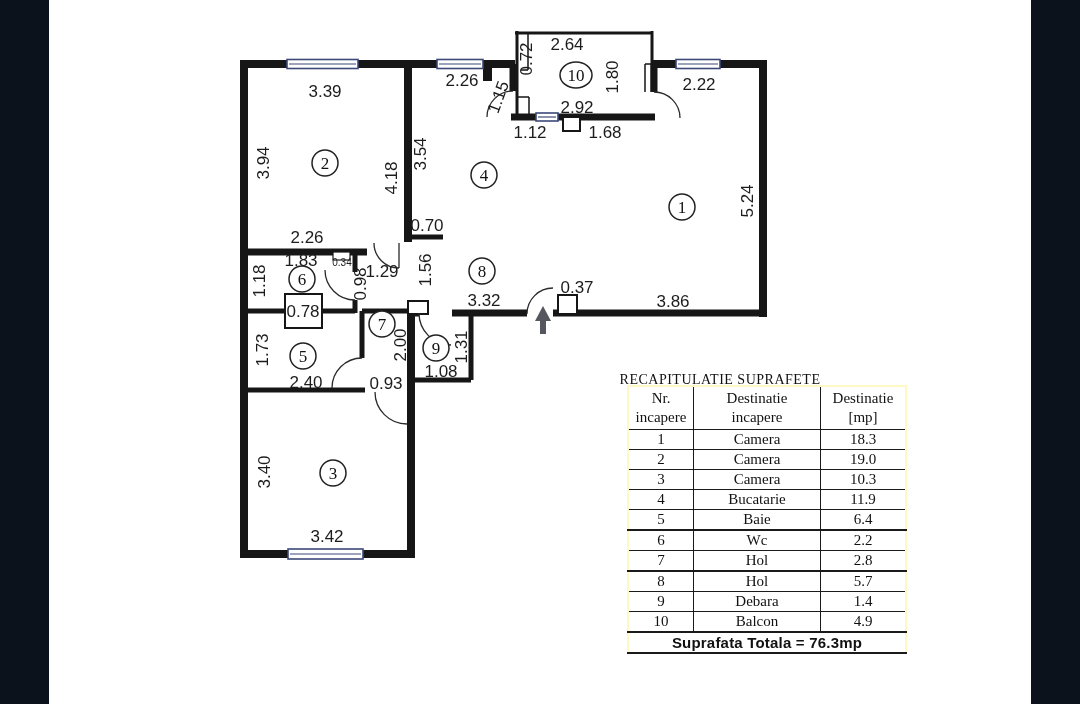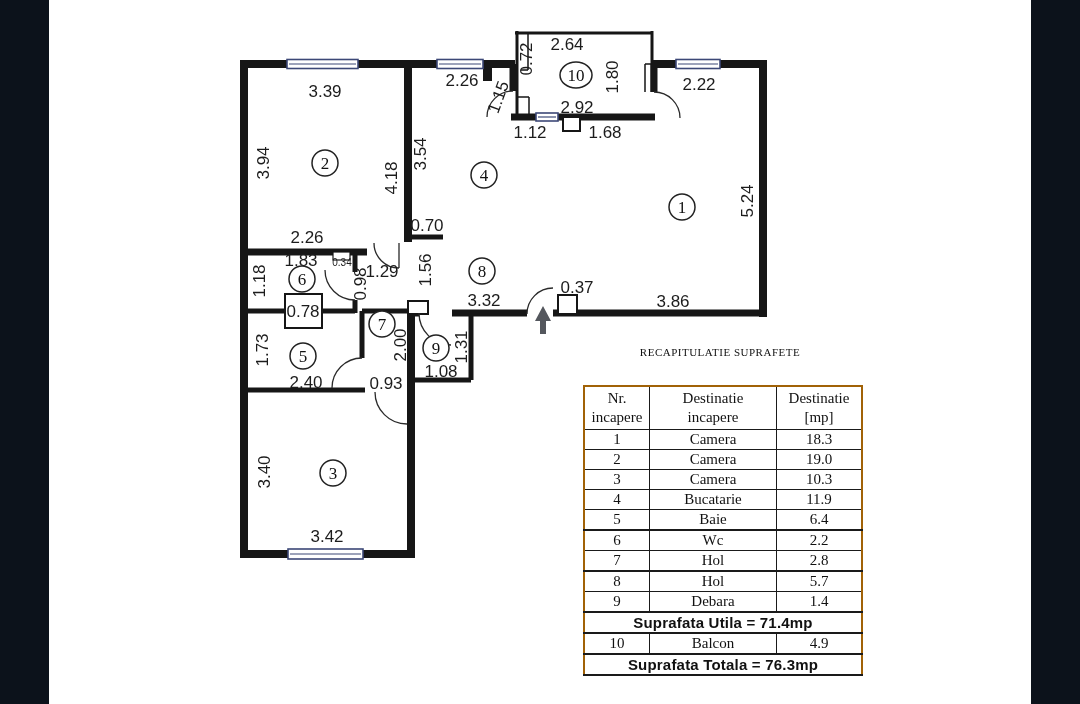--- a/index.html
+++ b/index.html
@@ -21,26 +21,26 @@
   .hollow1{fill:#ffffff;stroke:#161616;stroke-width:1.2}
   .arc{fill:none;stroke:#2a2a2a;stroke-width:1.3}
   .win{fill:#ffffff;stroke:#3c4877;stroke-width:1.6}
   .winline{stroke:#3c4877;stroke-width:1.2}
   .dim{font-size:17px;fill:#1c1c1c;text-anchor:middle;font-family:"Liberation Sans",sans-serif;}
   .dim-sm{font-size:10px;fill:#1c1c1c;text-anchor:middle;font-family:"Liberation Sans",sans-serif;}
   .roomc{fill:#ffffff;stroke:#222222;stroke-width:1.5}
   .roomnum{font-size:17px;fill:#111111;text-anchor:middle;font-family:"Liberation Serif",serif;}
 
   
-  .recap-title{position:absolute;left:583px;top:346px;width:274px;text-align:center;
-               font-family:"Liberation Serif",serif;font-size:11px;color:#111;letter-spacing:.5px;}
+  .recap-title{position:absolute;left:583px;top:372px;width:274px;text-align:center;
+               font-family:"Liberation Serif",serif;font-size:14px;color:#111;letter-spacing:.5px;}
   table.recap{position:absolute;left:583px;top:385px;width:274px;border-collapse:collapse;
               table-layout:fixed;font-family:"Liberation Serif",serif;font-size:15px;color:#111;}
   table.recap td{border:1px solid #1a1a1a;text-align:center;padding:0;height:19px;overflow:hidden;}
-  table.recap{border:2px solid #a16207;}
+  table.recap{border:2px solid #fef9c3;margin-left:44px;}
   table.recap .c1{width:64px}.c2{width:126px}.c3{width:84px}
   tr.hdr td{height:42px;line-height:19px;}
   tr.thickb td{border-bottom:2px solid #1a1a1a;}
   tr.boldrow td{border-top:2px solid #1a1a1a;border-bottom:2px solid #1a1a1a;
      font-family:"Liberation Sans",sans-serif;font-weight:bold;font-size:15px;letter-spacing:.2px;}
 </style>
 </head>
 <body>
 
 <div class="screen">
@@ -233,23 +233,20 @@
     <tr>
           <td>8</td>
           <td>Hol</td>
           <td>5.7</td>
         </tr>
     <tr>
           <td>9</td>
           <td>Debara</td>
           <td>1.4</td>
         </tr>
-    <tr class="boldrow">
-          <td colspan="3">Suprafata Utila = 71.4mp</td>
-        </tr>
     <tr>
           <td>10</td>
           <td>Balcon</td>
           <td>4.9</td>
         </tr>
     <tr class="boldrow">
           <td colspan="3">Suprafata Totala = 76.3mp</td>
         </tr>
   </tbody>
     </table>

